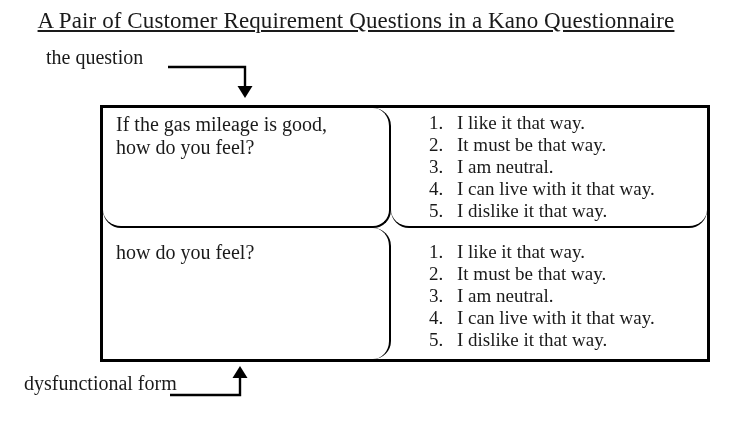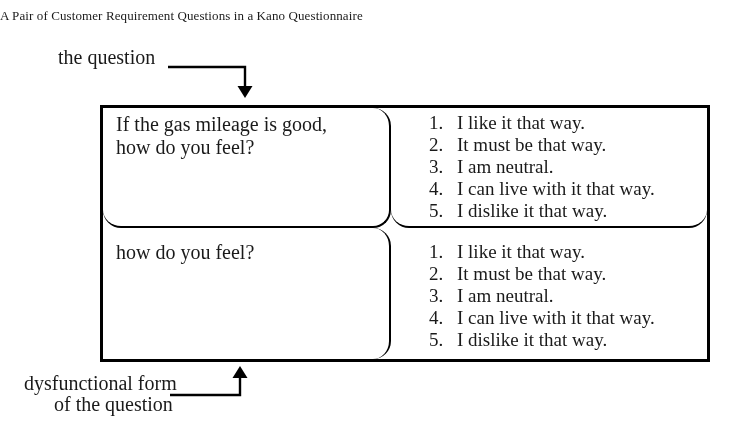--- a/index.html
+++ b/index.html
@@ -14,33 +14,34 @@
     background: #ffffff;
     font-family: "Liberation Serif", "DejaVu Serif", serif;
     color: #1a1a1a;
     overflow: hidden;
   }
   .title {
     position: absolute;
     top: 8px;
     left: 0;
     right: 22px;
-    text-align: left;
-    font-size: 13px;
+    text-align: center;
+    font-size: 23px;
     letter-spacing: 0.1px;
     white-space: nowrap;
+    text-decoration: underline;
   }
   .side-label {
     position: absolute;
     font-size: 20px;
     line-height: 21px;
     white-space: nowrap;
   }
   .functional-label { left: 10px; top: 47px; }
-  .functional-label .line2 { margin-left: 48px; }
+  .functional-label .line2 { margin-left: 36px; }
   .dysfunctional-label { left: 24px; top: 373px; }
   .dysfunctional-label .line2 { margin-left: 30px; }
 
   .arrows {
     position: absolute;
     left: 0;
     top: 0;
     width: 734px;
     height: 424px;
     pointer-events: none;
@@ -165,16 +166,15 @@
       <div class="ansline">
         <span class="num">5.</span>
         <span class="atext">I dislike it that way.</span>
       </div>
     </div>
 
   </div>
 
   <div class="side-label dysfunctional-label">
     <div class="line1">dysfunctional form</div>
-    <div class="line2">of the question</div>
   </div>
 
 </div>
 
 </body></html>

